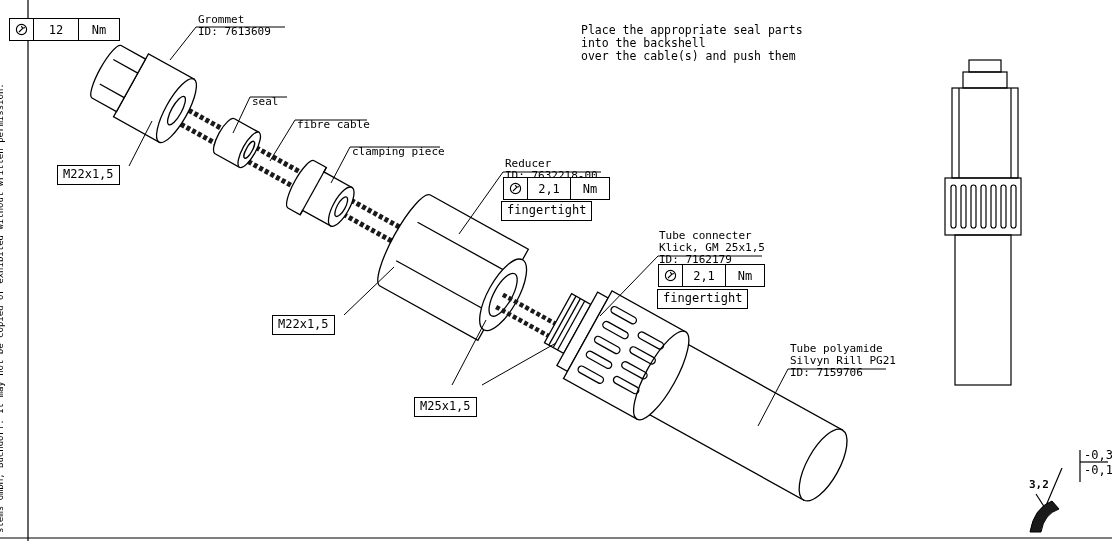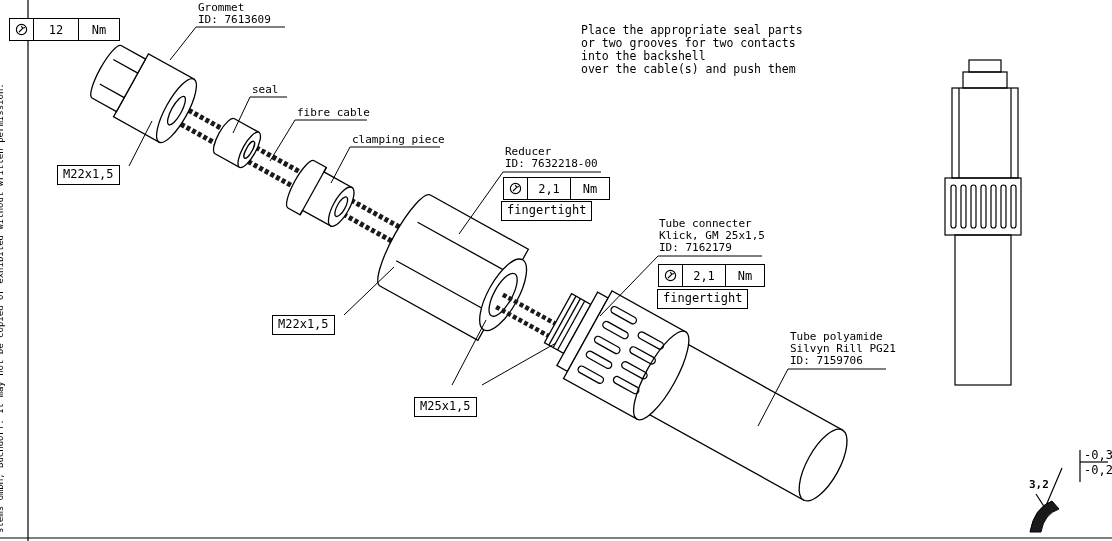--- a/index.html
+++ b/index.html
@@ -1,18 +1,18 @@
 <!DOCTYPE html>
 <html><head>
 <meta charset="utf-8">
 <style>
   html,body{margin:0;padding:0;}
   body{width:1112px;height:541px;position:relative;background:#fff;
        font-family:"DejaVu Sans Mono","Liberation Mono",monospace;color:#000;overflow:hidden;}
-  .lbl{position:absolute;font-size:11px;line-height:12px;white-space:nowrap;}
+  .lbl{position:absolute;font-size:11px;line-height:12px;white-space:nowrap;margin-top:12px;}
   .box-lbl{position:absolute;border:1.6px solid #000;font-size:12px;line-height:15px;
            padding:1px 5px 2px;white-space:nowrap;background:#fff;}
   .tq{position:absolute;display:flex;border:1.5px solid #000;background:#fff;height:21px;}
   .tq .cell{display:flex;align-items:center;justify-content:center;font-size:12px;padding:0 5px;}
   .tq .cell+.cell{border-left:1.5px solid #000;}
   .instr{position:absolute;font-size:11.5px;line-height:13px;white-space:nowrap;}
   .side-note{position:absolute;left:5px;bottom:8px;transform-origin:0 100%;
              transform:rotate(-90deg);font-size:9px;white-space:nowrap;}
   .tol{position:absolute;font-size:12px;line-height:12px;white-space:nowrap;}
   .rough{position:absolute;font-size:11px;white-space:nowrap;font-weight:bold;}
@@ -184,22 +184,21 @@
   <div class="cell" style="min-width:28px">Nm</div>
 </div>
 <div class="box-lbl" style="left:657px;top:289px">fingertight</div>
 
 <div class="lbl" style="left:790px;top:331px">Tube polyamide</div>
 <div class="lbl" style="left:790px;top:343px">Silvyn Rill PG21</div>
 <div class="lbl" style="left:790px;top:355px">ID: 7159706</div>
 
 <div class="instr" style="left:581px;top:24px">
   <div>Place the appropriate seal parts</div>
-  <div>or two grooves for two contacts</div>
   <div>into the backshell</div>
   <div>over the cable(s) and push them</div>
 </div>
 
 <div class="side-note">stems GmbH, Buchdorf. It may not be copied or exhibited without written permission.</div>
 
 <div class="rough" style="left:1029px;top:478px">3,2</div>
 <div class="tol" style="left:1084px;top:449px">-0,3</div>
-<div class="tol" style="left:1084px;top:464px">-0,2</div>
+<div class="tol" style="left:1084px;top:464px">-0,1</div>
 
 </body></html>

